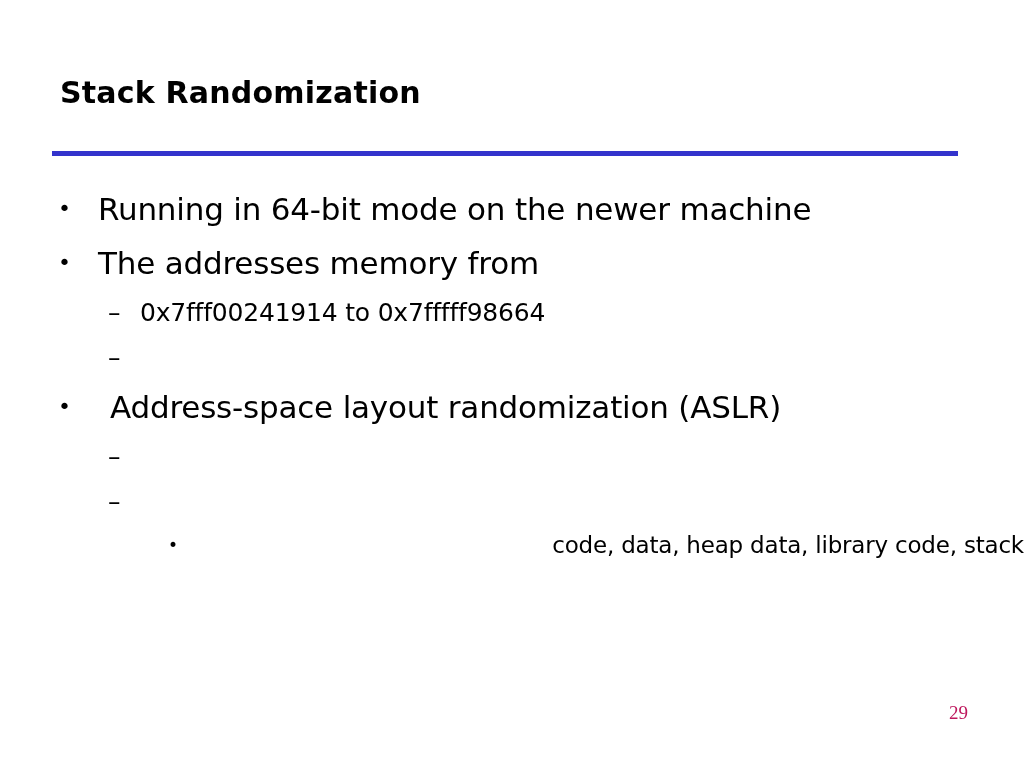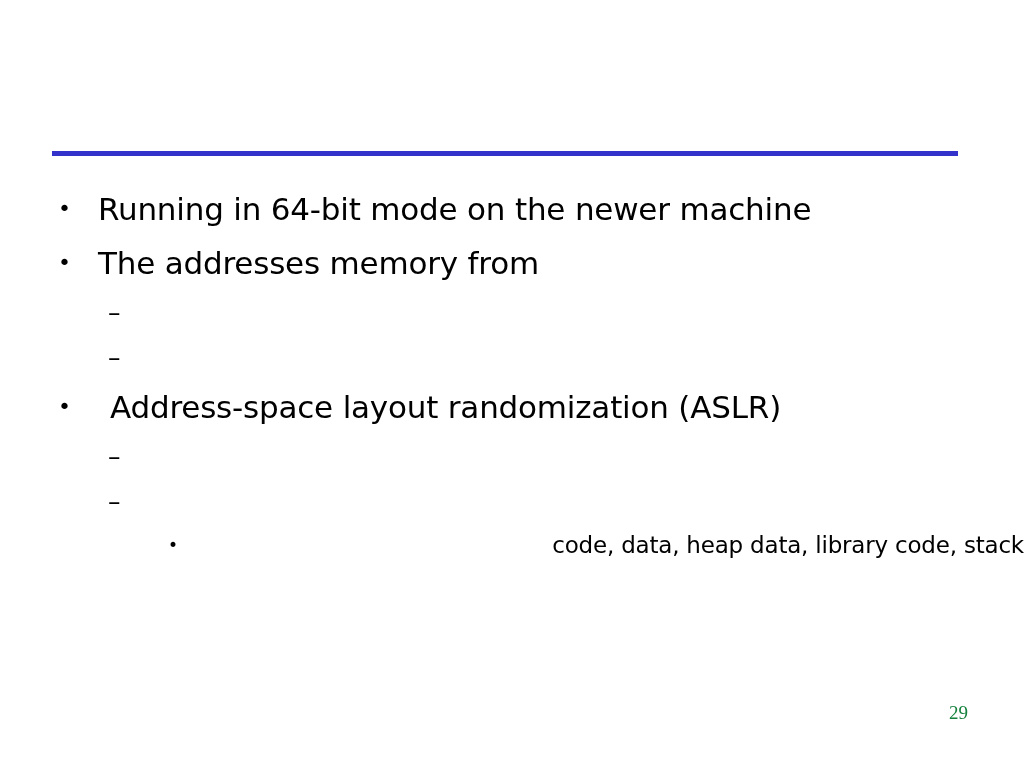--- a/index.html
+++ b/index.html
@@ -143,45 +143,47 @@
     max-width: 700px;
   }
 
   
   .page-number {
     position: absolute;
     right: 56px;
     bottom: 44px;
     font-family: "Liberation Serif", serif;
     font-size: 19px;
-    color: #15803d;
+    color: #be185d;
   }
 </style>
 </head>
 <body>
 
 <div class="slide">
 
+  <div class="slide-title">Stack Randomization</div>
 
   <div class="title-rule"></div>
 
   <div class="body-area">
 
     <div class="bullet lvl1">
       <span class="marker">•</span>
       <span class="text">Running in 64-bit mode on the newer machine</span>
     </div>
 
     <div class="bullet lvl1">
       <span class="marker">•</span>
       <span class="text">The addresses memory from</span>
     </div>
 
     <div class="bullet lvl2">
       <span class="marker">–</span>
+      <span class="text">0x7fff00241914 to 0x7fffff98664</span>
     </div>
 
     <div class="bullet lvl2">
       <span class="marker">–</span>
     </div>
 
     <div class="bullet lvl1">
       <span class="marker">•</span>
       <span class="text"><span class="italic-run">Address-space layout randomization</span><span> (ASLR)</span></span>
     </div>

